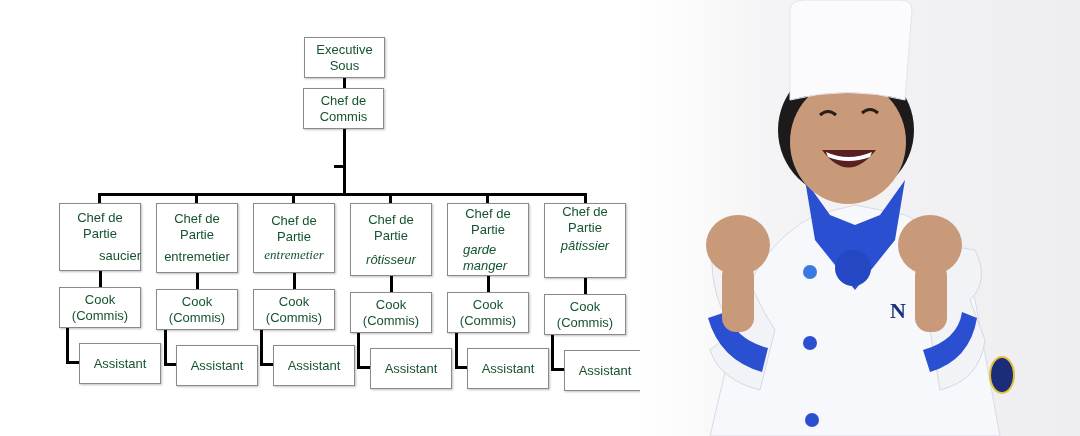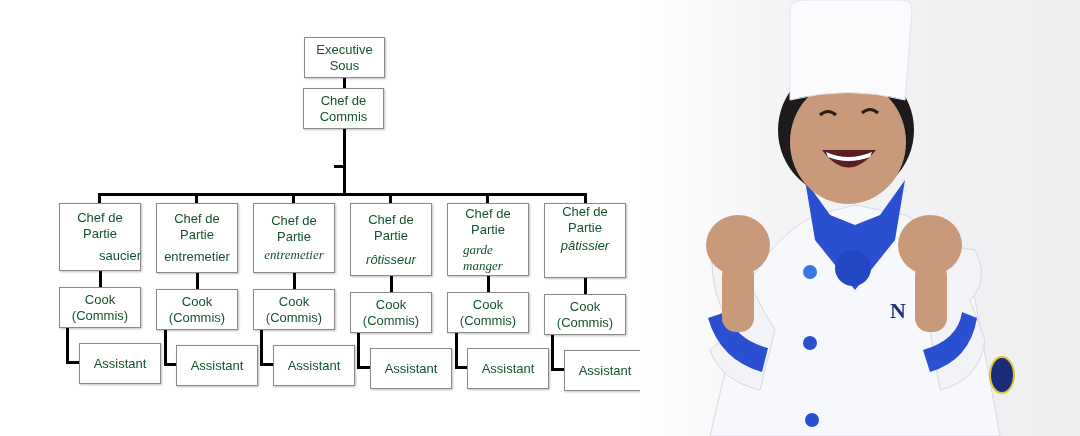--- a/index.html
+++ b/index.html
@@ -114,21 +114,21 @@
     <span>Cook</span>
     <span>(Commis)</span>
   </div>
   <div class="box" style="left:370px;top:348px;width:82px;height:41px;">
     <span>Assistant</span>
   </div>
 
   <div class="box" style="left:447px;top:203px;width:82px;height:73px;">
     <span>Chef de</span>
     <span>Partie</span>
-    <span class="spec" style="width:50px;font-family:Liberation Serif, serif;">garde manger</span>
+    <span class="spec" style="width:50px;">garde manger</span>
   </div>
   <div class="box" style="left:447px;top:292px;width:82px;height:41px;">
     <span>Cook</span>
     <span>(Commis)</span>
   </div>
   <div class="box" style="left:467px;top:348px;width:82px;height:41px;">
     <span>Assistant</span>
   </div>
 
   <div class="box" style="left:544px;top:203px;width:82px;height:75px;justify-content:flex-start;padding-top:0;">

